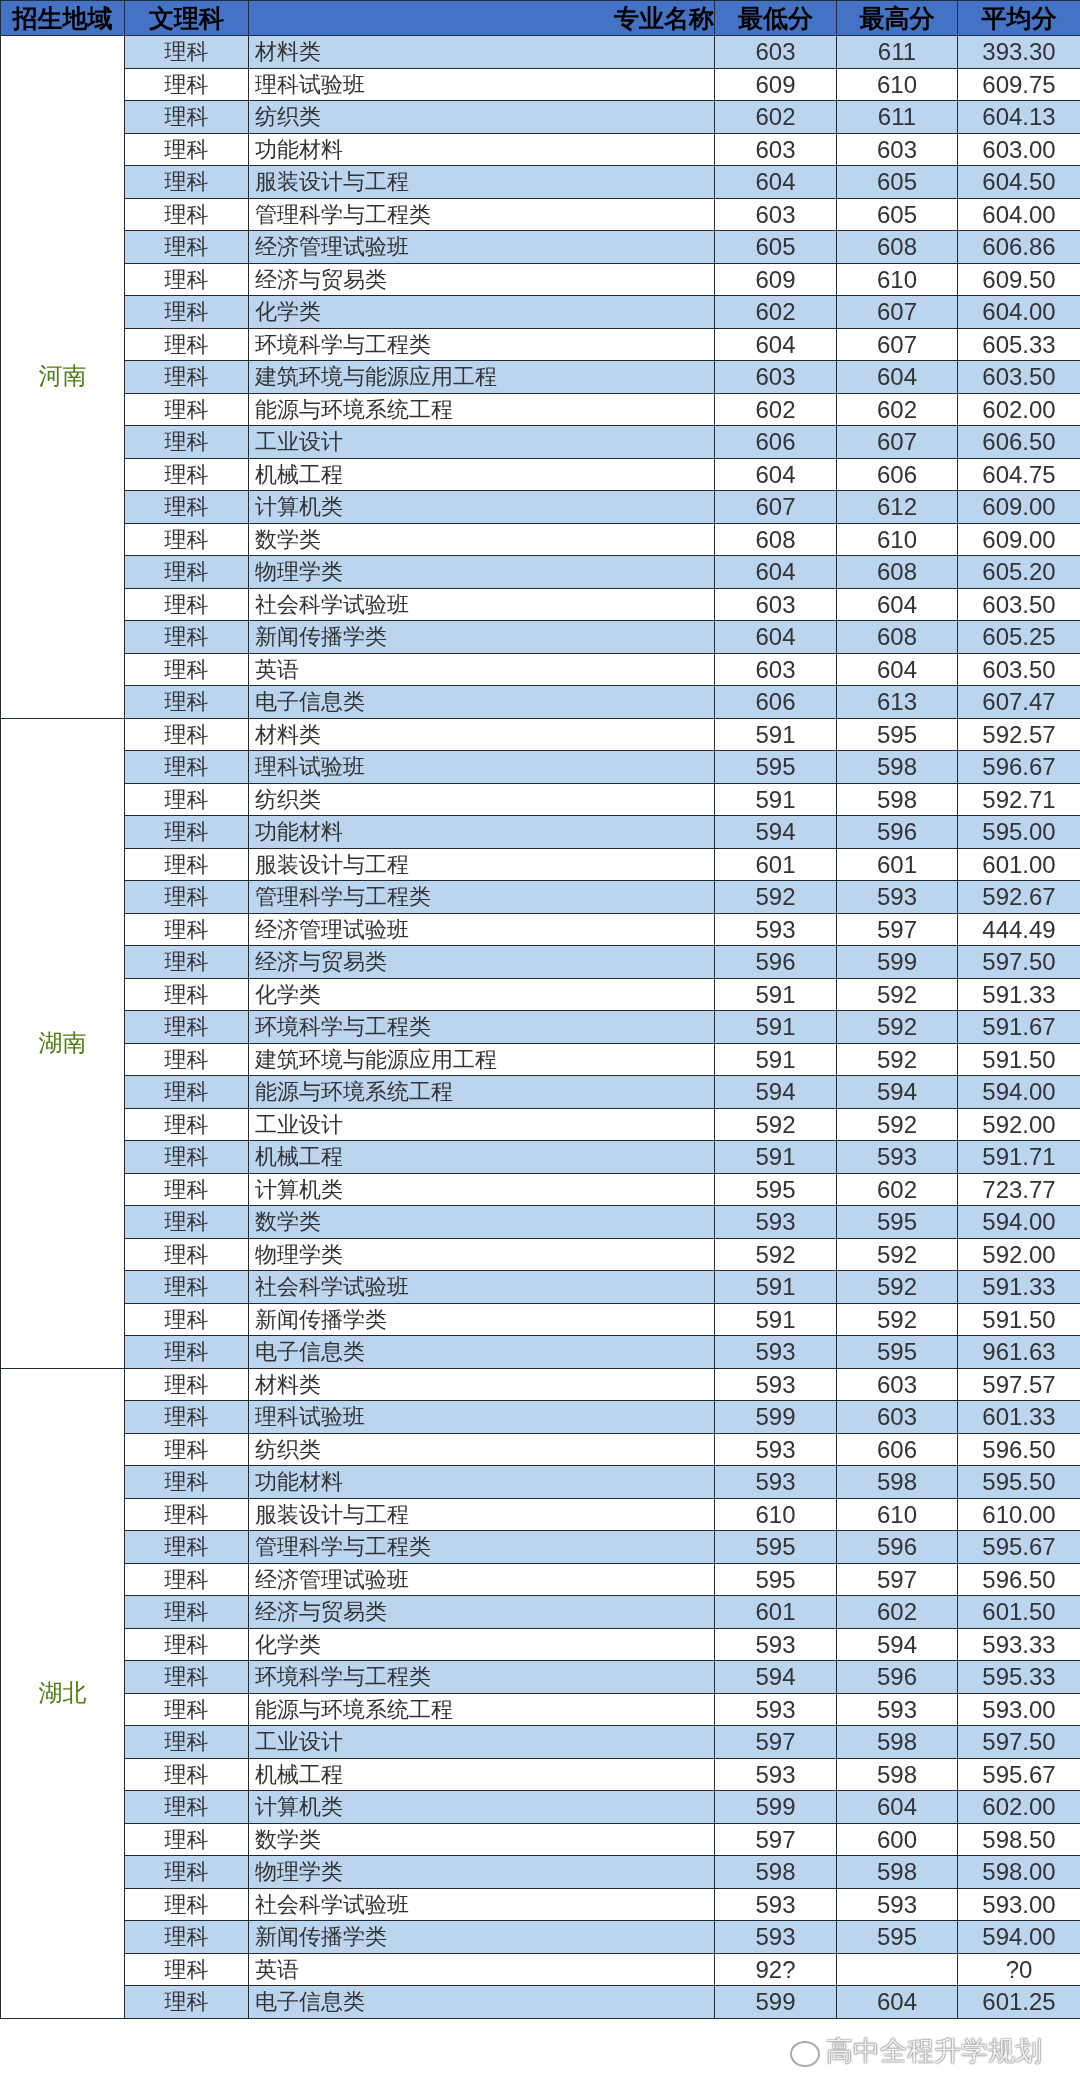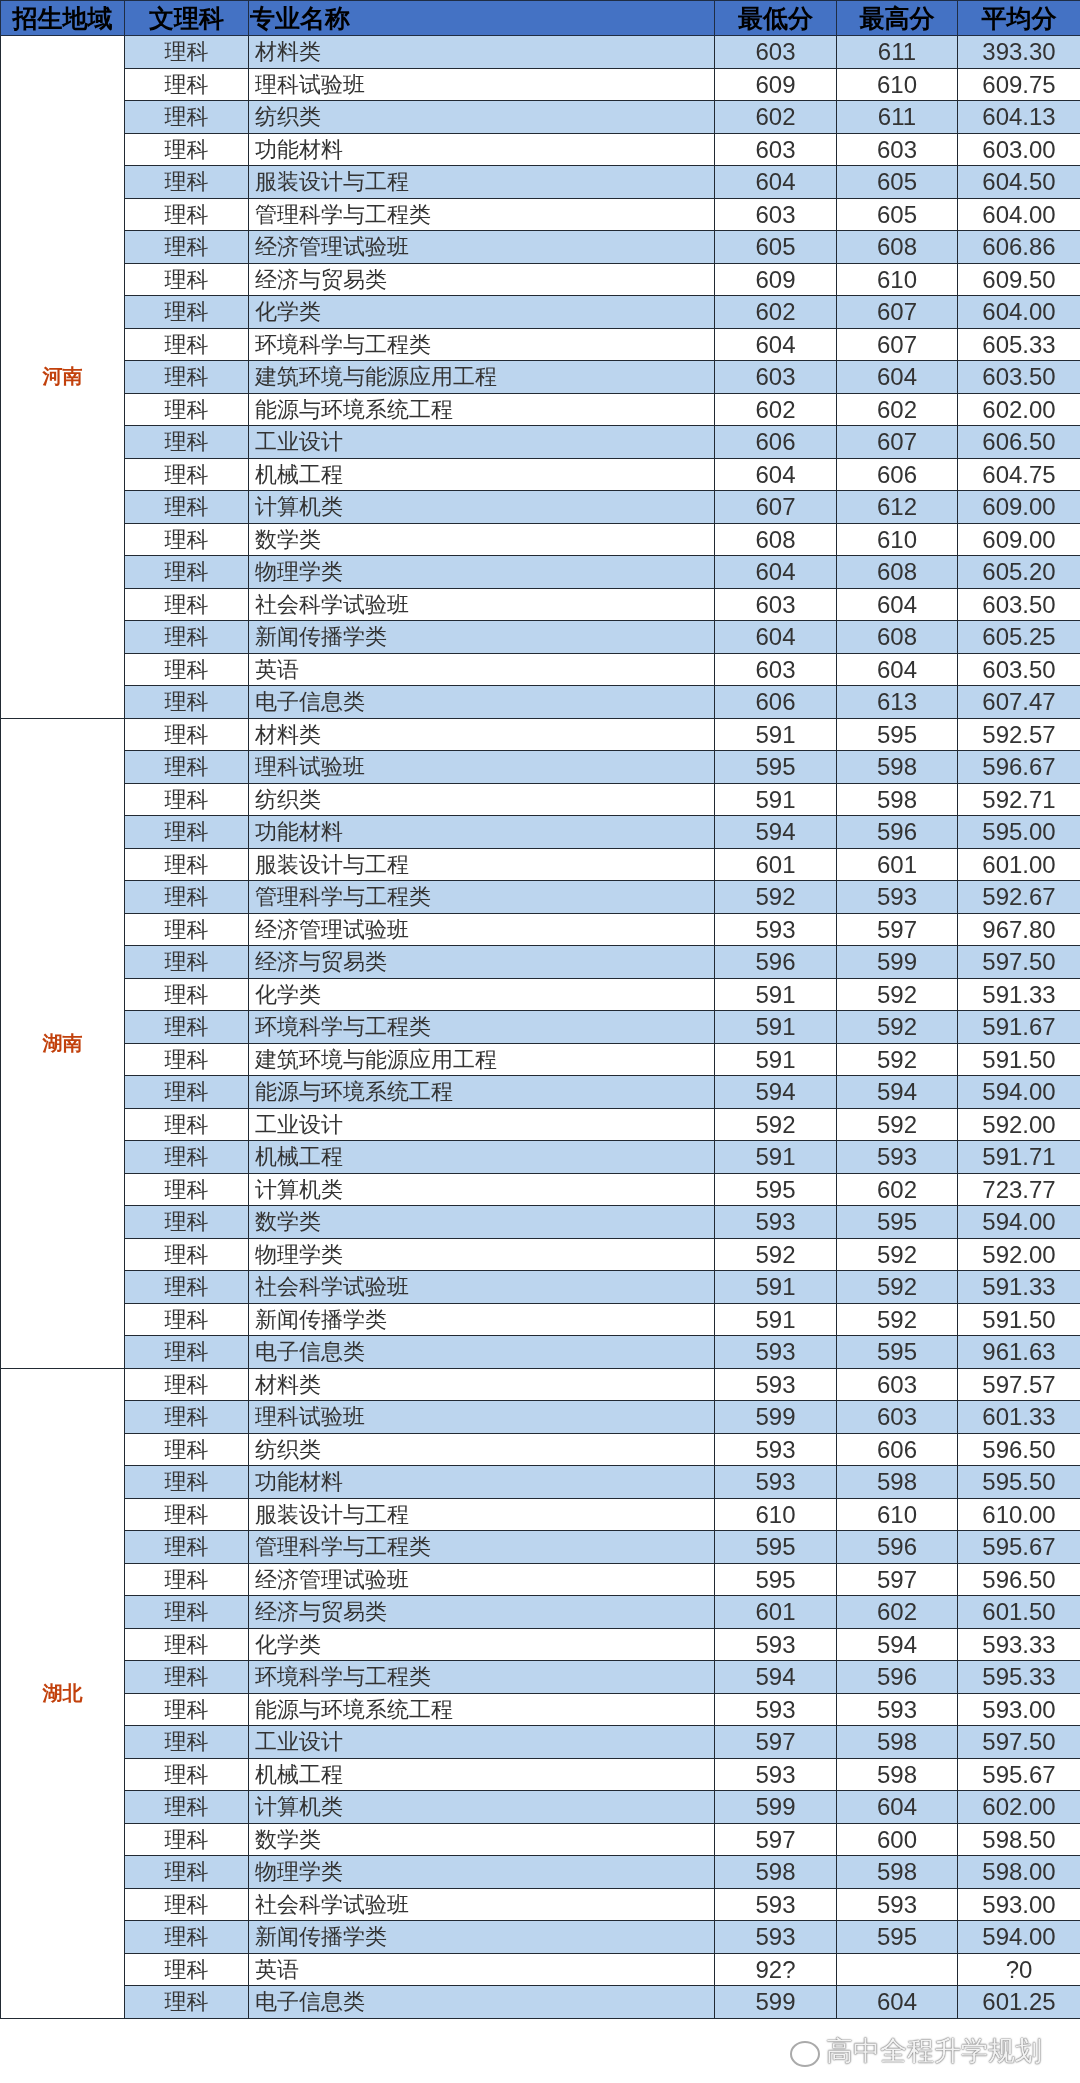--- a/index.html
+++ b/index.html
@@ -9,30 +9,30 @@
   col.c-type { width: 124px; }
   col.c-major { width: 466px; }
   col.c-min { width: 122px; }
   col.c-max { width: 121px; }
   col.c-avg { width: 123px; }
   th {
     background: #4472c4; color: #000000; font-weight: bold; font-size: 25px;
     height: 34px; padding: 0; border: 1.5px solid #1f2d44; text-align: center;
     font-family: "DejaVu Sans", sans-serif;
   }
-  th.left { text-align: left; padding-left: 1px; }
+  th.left { text-align: right; padding-left: 1px; }
   td {
     height: 31.5px; padding: 0; border: 1.5px solid #222a33; font-size: 24px; color: #333333;
     text-align: center; line-height: 31px; white-space: nowrap; overflow: hidden;
   }
   tr.odd td.d { background: #bcd5ee; }
   tr.even td.d { background: #ffffff; }
   td.major { text-align: left; padding-left: 6px; font-family: "DejaVu Sans", sans-serif; font-size: 22px; }
   td.type { font-family: "DejaVu Sans", sans-serif; font-size: 22px; }
-  td.region { background: #ffffff; font-weight: bold; font-size: 20px; color: #c2410c; font-family: "DejaVu Sans", sans-serif; vertical-align: middle; }
+  td.region { background: #ffffff; font-weight: normal; font-size: 24px; color: #4d7c0f; font-family: "DejaVu Sans", sans-serif; vertical-align: middle; }
   .watermark {
     position: absolute; left: 790px; top: 2033px; font-size: 27px; color: rgba(255,255,255,0.92);
     text-shadow: 0 0 2px #666, 0 0 1px #444; font-family: Liberation Serif, serif; pointer-events: none;
   }
   .wm-icon { display: inline-block; width: 26px; height: 22px; border: 2px solid #aaa; border-radius: 50%; margin-right: 6px; vertical-align: middle; background: rgba(255,255,255,0.8); }
 </style>
 </head>
 <body>
 
 <table>
@@ -244,21 +244,21 @@
         <td class="d major">管理科学与工程类</td>
         <td class="d">592</td>
         <td class="d">593</td>
         <td class="d">592.67</td>
       </tr>
       <tr class="even">
         <td class="d type">理科</td>
         <td class="d major">经济管理试验班</td>
         <td class="d">593</td>
         <td class="d">597</td>
-        <td class="d">967.80</td>
+        <td class="d">444.49</td>
       </tr>
       <tr class="odd">
         <td class="d type">理科</td>
         <td class="d major">经济与贸易类</td>
         <td class="d">596</td>
         <td class="d">599</td>
         <td class="d">597.50</td>
       </tr>
       <tr class="even">
         <td class="d type">理科</td>

